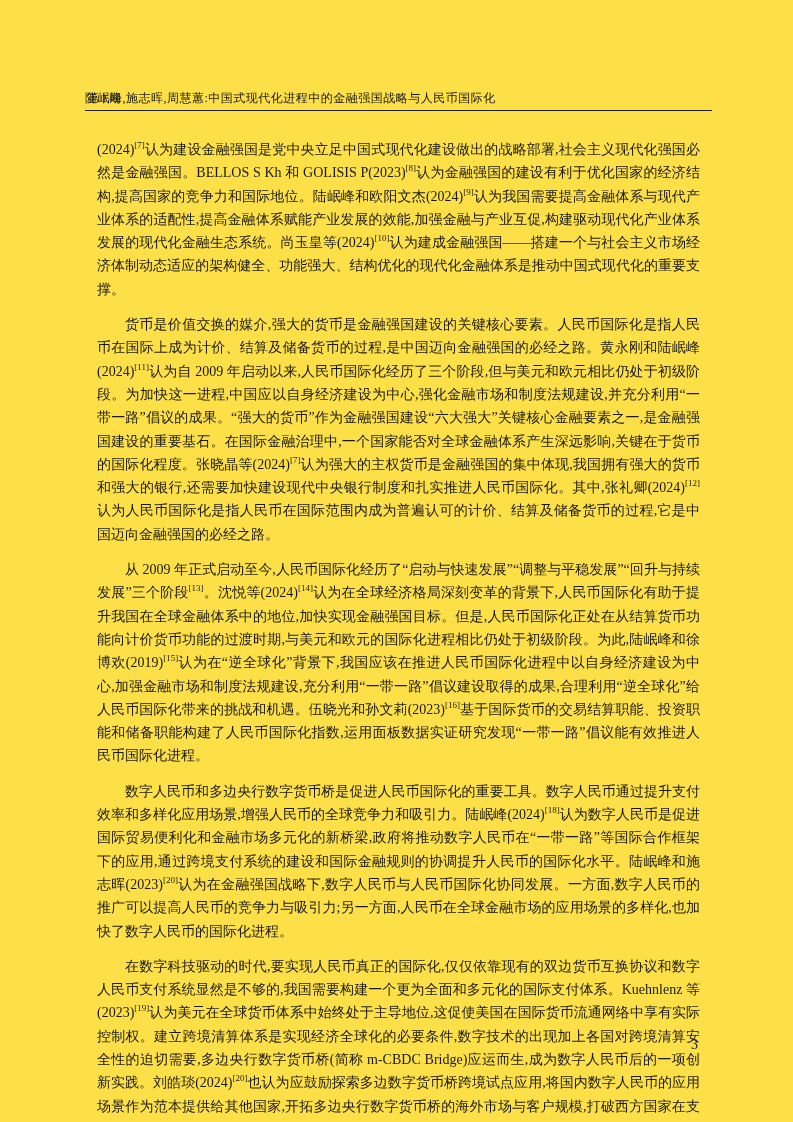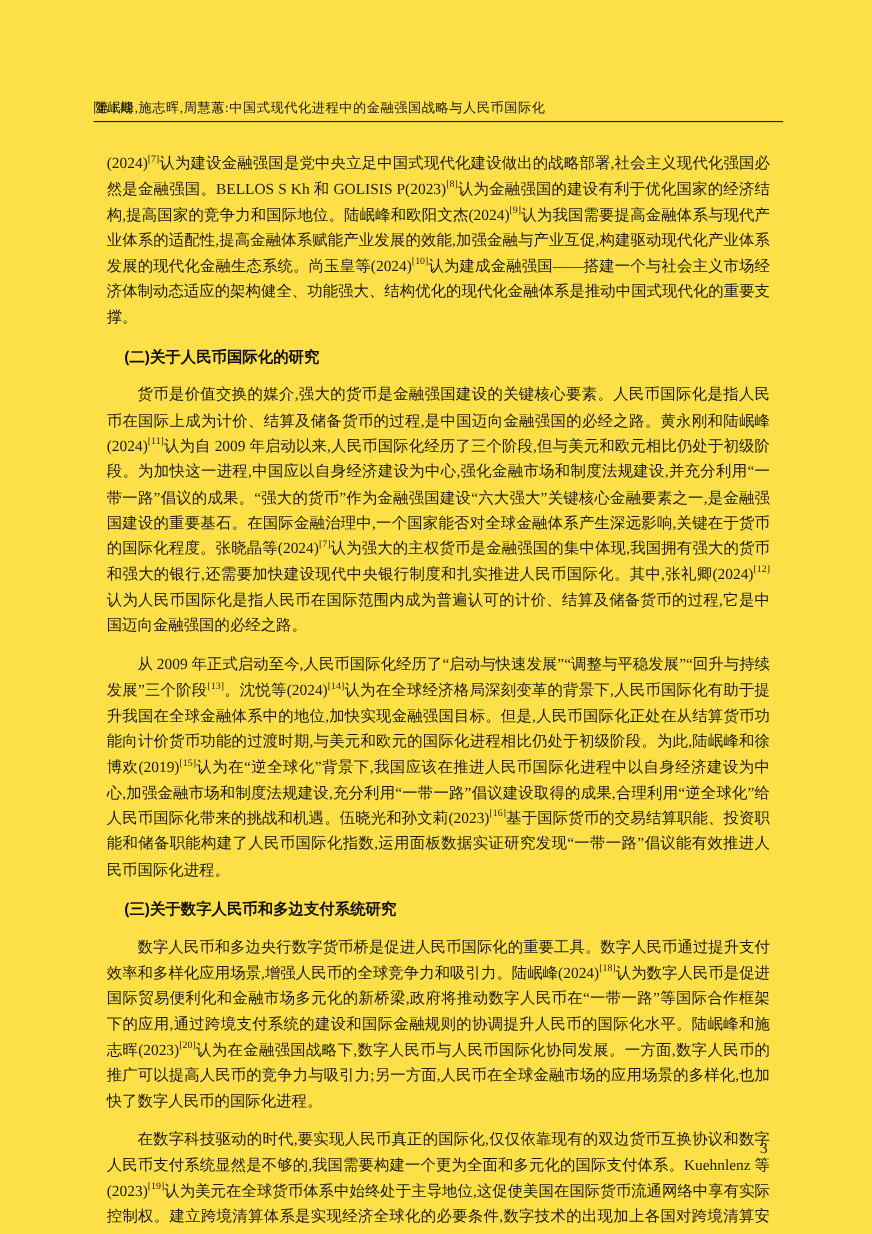--- a/index.html
+++ b/index.html
@@ -72,24 +72,22 @@
 
   <div class="page-header">
     <span class="issue-label">第1期</span>
     <div class="running-title">陆岷峰,施志晖,周慧蕙:中国式现代化进程中的金融强国战略与人民币国际化</div>
   </div>
 
   <hr class="header-rule">
 
   <main class="article-body">
       <p class="para">(2024)<sup class="ref">[7]</sup>认为建设金融强国是党中央立足中国式现代化建设做出的战略部署,社会主义现代化强国必然是金融强国。BELLOS S Kh 和 GOLISIS P(2023)<sup class="ref">[8]</sup>认为金融强国的建设有利于优化国家的经济结构,提高国家的竞争力和国际地位。陆岷峰和欧阳文杰(2024)<sup class="ref">[9]</sup>认为我国需要提高金融体系与现代产业体系的适配性,提高金融体系赋能产业发展的效能,加强金融与产业互促,构建驱动现代化产业体系发展的现代化金融生态系统。尚玉皇等(2024)<sup class="ref">[10]</sup>认为建成金融强国——搭建一个与社会主义市场经济体制动态适应的架构健全、功能强大、结构优化的现代化金融体系是推动中国式现代化的重要支撑。</p>
-      <h3 class="heading">(二)关于人民币国际化的研究</h3>
       <p class="para indent">货币是价值交换的媒介,强大的货币是金融强国建设的关键核心要素。人民币国际化是指人民币在国际上成为计价、结算及储备货币的过程,是中国迈向金融强国的必经之路。黄永刚和陆岷峰(2024)<sup class="ref">[11]</sup>认为自 2009 年启动以来,人民币国际化经历了三个阶段,但与美元和欧元相比仍处于初级阶段。为加快这一进程,中国应以自身经济建设为中心,强化金融市场和制度法规建设,并充分利用“一带一路”倡议的成果。“强大的货币”作为金融强国建设“六大强大”关键核心金融要素之一,是金融强国建设的重要基石。在国际金融治理中,一个国家能否对全球金融体系产生深远影响,关键在于货币的国际化程度。张晓晶等(2024)<sup class="ref">[7]</sup>认为强大的主权货币是金融强国的集中体现,我国拥有强大的货币和强大的银行,还需要加快建设现代中央银行制度和扎实推进人民币国际化。其中,张礼卿(2024)<sup class="ref">[12]</sup>认为人民币国际化是指人民币在国际范围内成为普遍认可的计价、结算及储备货币的过程,它是中国迈向金融强国的必经之路。</p>
       <p class="para indent">从 2009 年正式启动至今,人民币国际化经历了“启动与快速发展”“调整与平稳发展”“回升与持续发展”三个阶段<sup class="ref">[13]</sup>。沈悦等(2024)<sup class="ref">[14]</sup>认为在全球经济格局深刻变革的背景下,人民币国际化有助于提升我国在全球金融体系中的地位,加快实现金融强国目标。但是,人民币国际化正处在从结算货币功能向计价货币功能的过渡时期,与美元和欧元的国际化进程相比仍处于初级阶段。为此,陆岷峰和徐博欢(2019)<sup class="ref">[15]</sup>认为在“逆全球化”背景下,我国应该在推进人民币国际化进程中以自身经济建设为中心,加强金融市场和制度法规建设,充分利用“一带一路”倡议建设取得的成果,合理利用“逆全球化”给人民币国际化带来的挑战和机遇。伍晓光和孙文莉(2023)<sup class="ref">[16]</sup>基于国际货币的交易结算职能、投资职能和储备职能构建了人民币国际化指数,运用面板数据实证研究发现“一带一路”倡议能有效推进人民币国际化进程。</p>
-      <h3 class="heading">(三)关于数字人民币和多边支付系统研究</h3>
       <p class="para indent">数字人民币和多边央行数字货币桥是促进人民币国际化的重要工具。数字人民币通过提升支付效率和多样化应用场景,增强人民币的全球竞争力和吸引力。陆岷峰(2024)<sup class="ref">[18]</sup>认为数字人民币是促进国际贸易便利化和金融市场多元化的新桥梁,政府将推动数字人民币在“一带一路”等国际合作框架下的应用,通过跨境支付系统的建设和国际金融规则的协调提升人民币的国际化水平。陆岷峰和施志晖(2023)<sup class="ref">[20]</sup>认为在金融强国战略下,数字人民币与人民币国际化协同发展。一方面,数字人民币的推广可以提高人民币的竞争力与吸引力;另一方面,人民币在全球金融市场的应用场景的多样化,也加快了数字人民币的国际化进程。</p>
       <p class="para indent">在数字科技驱动的时代,要实现人民币真正的国际化,仅仅依靠现有的双边货币互换协议和数字人民币支付系统显然是不够的,我国需要构建一个更为全面和多元化的国际支付体系。Kuehnlenz 等(2023)<sup class="ref">[19]</sup>认为美元在全球货币体系中始终处于主导地位,这促使美国在国际货币流通网络中享有实际控制权。建立跨境清算体系是实现经济全球化的必要条件,数字技术的出现加上各国对跨境清算安全性的迫切需要,多边央行数字货币桥(简称 m-CBDC Bridge)应运而生,成为数字人民币后的一项创新实践。刘皓琰(2024)<sup class="ref">[20]</sup>也认为应鼓励探索多边数字货币桥跨境试点应用,将国内数字人民币的应用场景作为范本提供给其他国家,开拓多边央行数字货币桥的海外市场与客户规模,打破西方国家在支付系统上的霸权地位。薛新红等(2024)<sup class="ref">[21]</sup>认为 m Bridge 对 SWIFT 和 CHIPS 系统的替代效应逐</p>
     </main>
 
   <div class="page-footer">
     <span>3</span>
   </div>
 
 </div>
 

